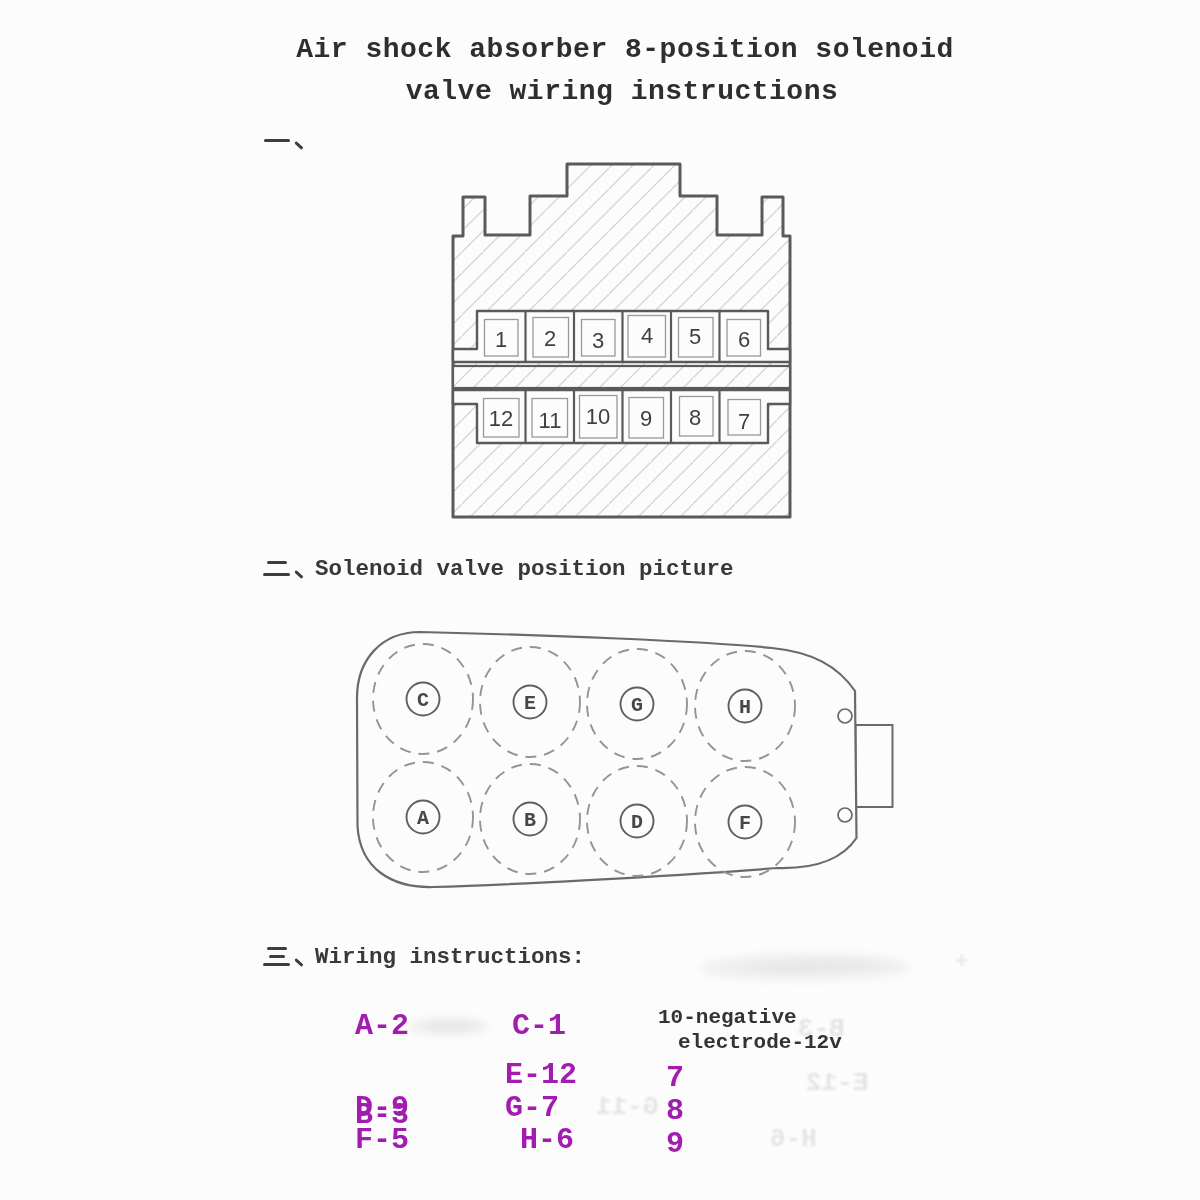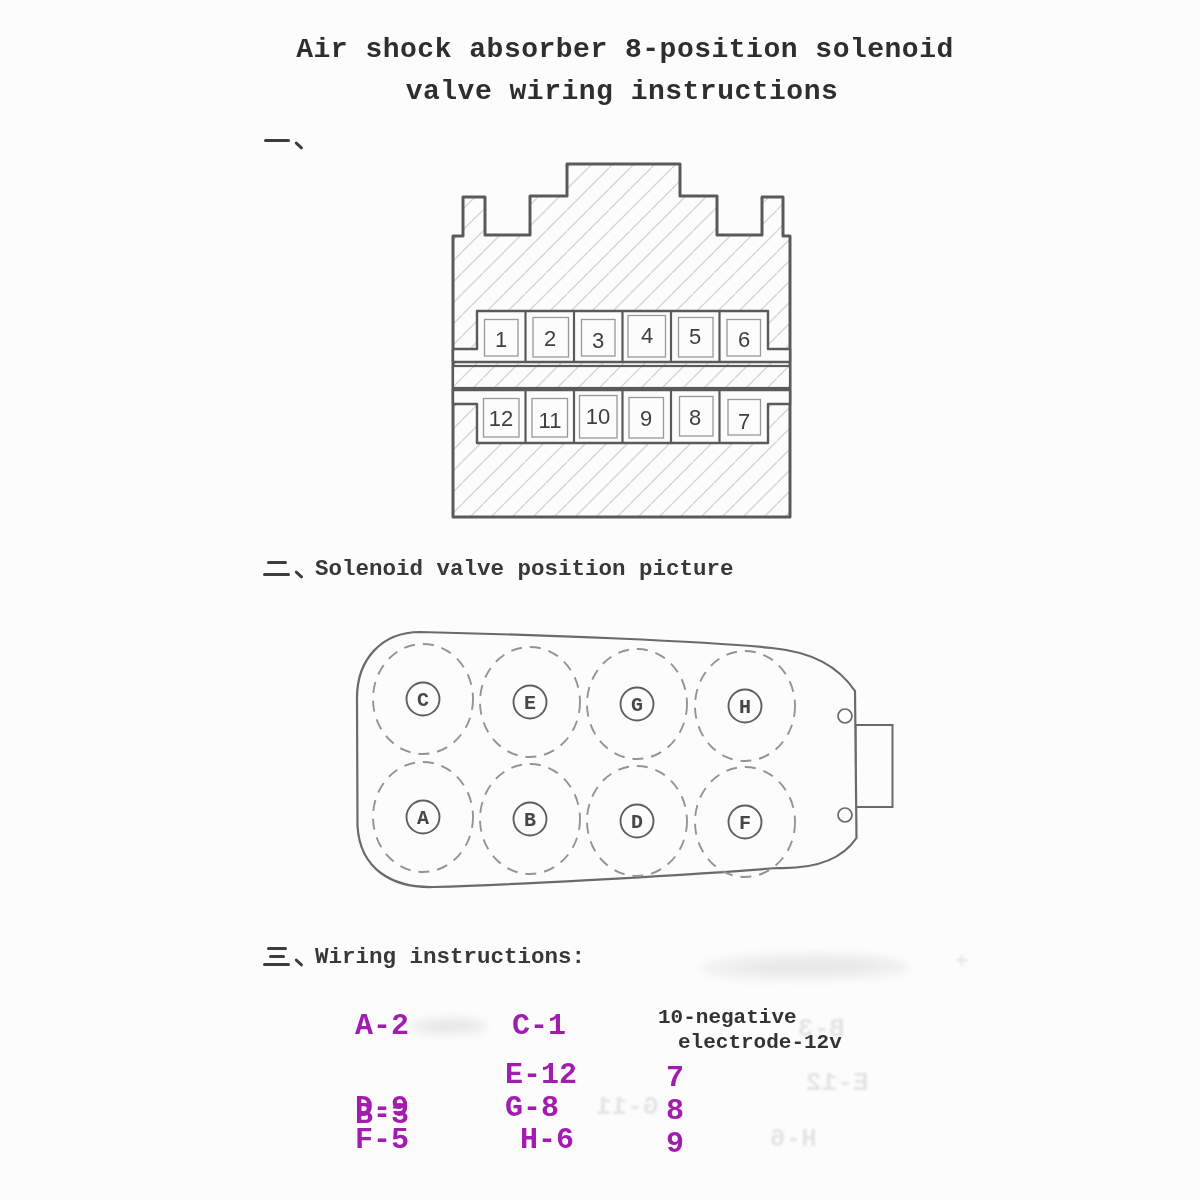--- a/index.html
+++ b/index.html
@@ -168,21 +168,21 @@
     <span class="hdr-text">Wiring instructions:</span>
   </div>
 
   <div class="wt" style="left:355px;top:1009px;">A-2</div>
   <div class="wt" style="left:355px;top:1058px;margin-top:40px;">B-3</div>
   <div class="wt" style="left:355px;top:1091px;">D-9</div>
   <div class="wt" style="left:355px;top:1123px;">F-5</div>
 
   <div class="wt" style="left:512px;top:1009px;">C-1</div>
   <div class="wt" style="left:505px;top:1058px;">E-12</div>
-  <div class="wt" style="left:505px;top:1091px;">G-8</div>
+  <div class="wt" style="left:505px;top:1091px;">G-7</div>
   <div class="wt" style="left:520px;top:1123px;">H-6</div>
 
   <div class="wt-small" style="left:658px;top:1006px;">10-negative</div>
   <div class="wt-small" style="left:650px;top:1031px;margin-left:28px;">electrode-12v</div>
   <div class="wt" style="left:666px;top:1061px;">7</div>
   <div class="wt" style="left:666px;top:1094px;">8</div>
   <div class="wt" style="left:666px;top:1127px;">9</div>
 
   <div class="smudge" style="left:700px;top:950px;width:210px;height:36px;"></div>
   <div class="smudge" style="left:408px;top:1014px;width:80px;height:26px;"></div>

